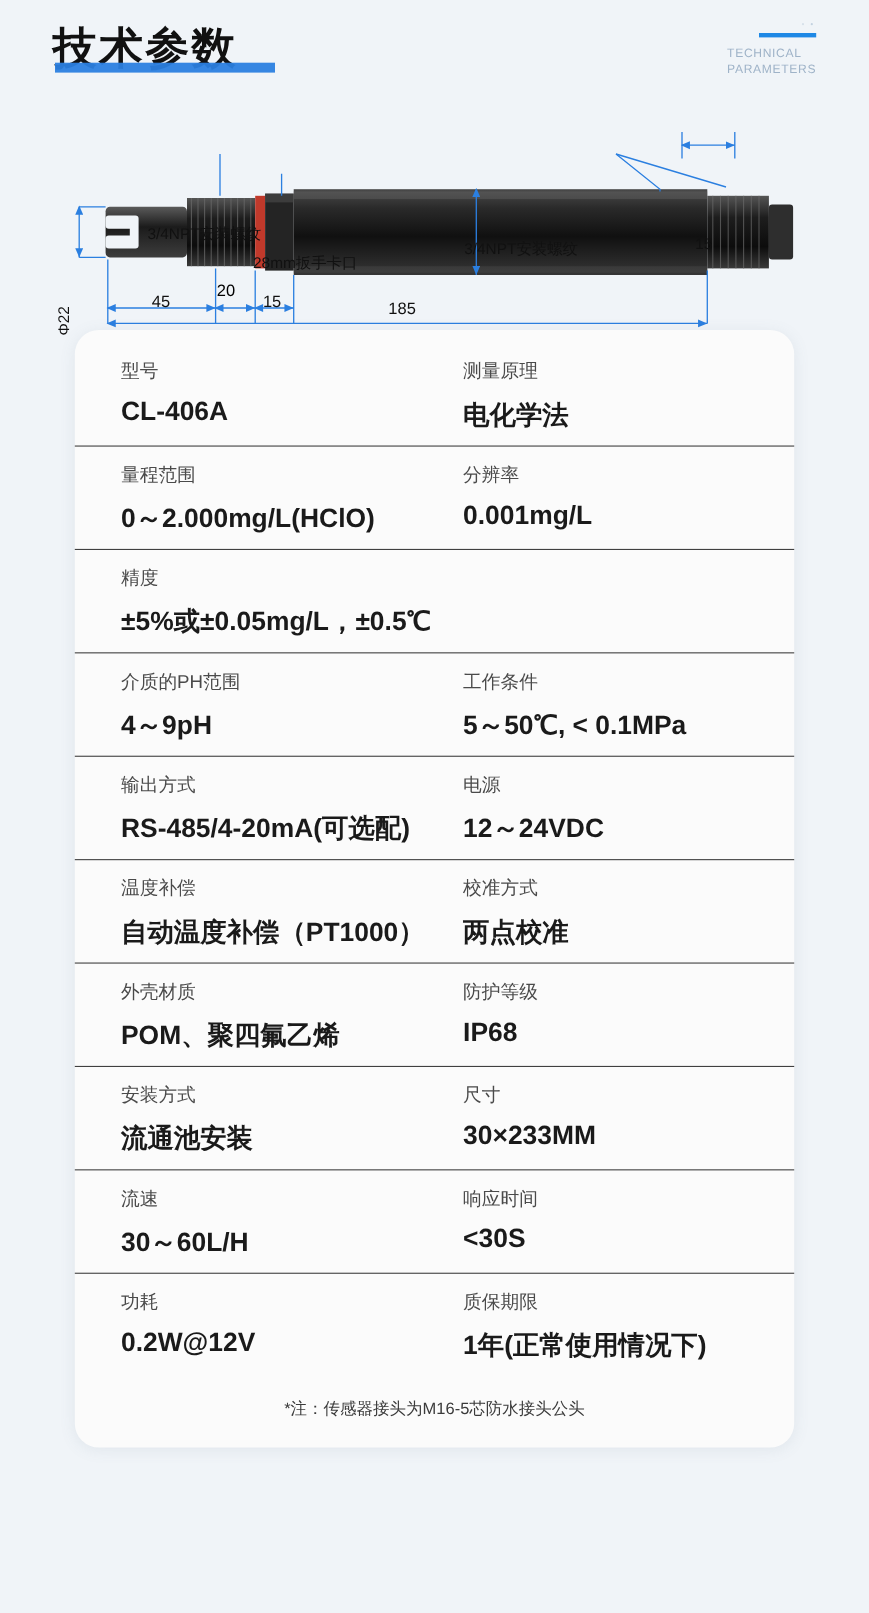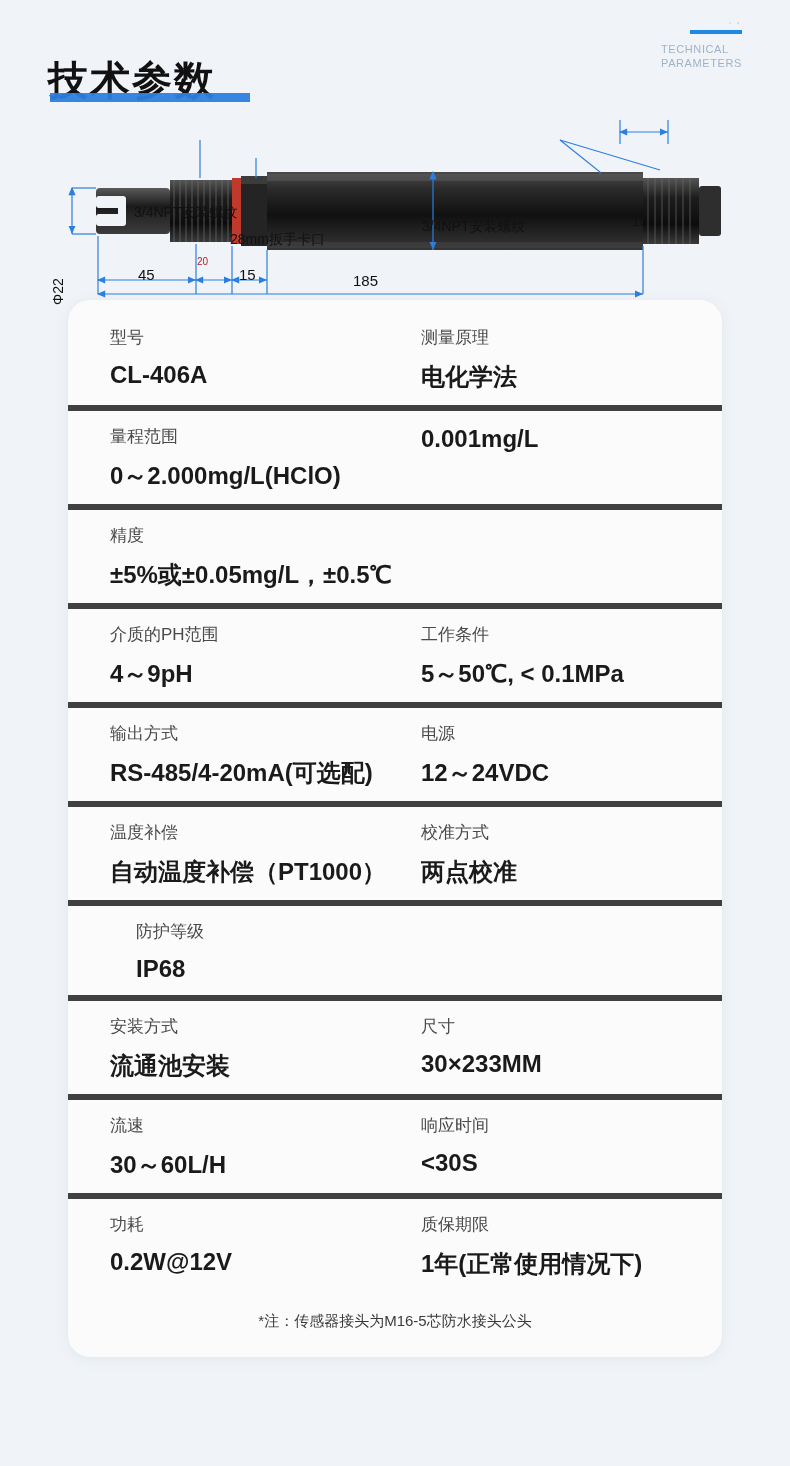--- a/index.html
+++ b/index.html
@@ -17,21 +17,20 @@
 
   
   .header {
     position: relative;
     height: 100px;
   }
   .title-wrap {
     position: absolute;
     left: 48px;
     top: 22px;
-    margin-top: 36px;
   }
   .page-title {
     font-size: 40px;
     font-weight: bold;
     color: #111;
     letter-spacing: 2px;
     line-height: 1.1;
   }
   .title-underline {
     width: 200px;
@@ -85,21 +84,21 @@
     top: 300px;
     width: 654px;
     background: #fbfbfb;
     border-radius: 22px;
     box-shadow: 0 2px 14px rgba(100,120,140,0.10);
     padding: 12px 0 26px 0;
     box-sizing: border-box;
   }
   .spec-row {
     padding: 14px 42px 12px 42px;
-    border-bottom: 6px solid #404040;
+    border-bottom: 1px solid #404040;
   }
   .spec-row.last {
     border-bottom: none;
   }
   .cells {
     display: flex;
   }
   .cell {
     width: 50%;
     box-sizing: border-box;
@@ -262,21 +261,21 @@
   </svg>
 
   <div style="position:absolute;left:134px;top:104px;font-size:14px;color:#111;">3/4NPT安装螺纹</div>
   <div style="position:absolute;left:230px;top:131px;font-size:14px;color:#111;">28mm扳手卡口</div>
   <div style="position:absolute;left:422px;top:118px;font-size:14px;color:#111;">3/4NPT安装螺纹</div>
 
   <div style="position:absolute;left:632px;top:113px;font-size:14px;color:#111;">15</div>
   <div style="position:absolute;left:50px;top:205px;font-size:14px;color:#111;transform:rotate(-90deg);transform-origin:left top;">Φ22</div>
   <div style="position:absolute;left:404px;top:240px;font-size:15px;color:#ffffff;font-weight:bold;transform:rotate(-90deg);transform-origin:left top;">Φ30</div>
   <div style="position:absolute;left:138px;top:166px;font-size:15px;color:#111;">45</div>
-  <div style="position:absolute;left:197px;top:156px;font-size:10px;color:#b91c1c;">20</div>
+  <div style="position:absolute;left:197px;top:156px;font-size:15px;color:#000000;">20</div>
   <div style="position:absolute;left:239px;top:166px;font-size:15px;color:#111;">15</div>
   <div style="position:absolute;left:353px;top:172px;font-size:15px;color:#111;">185</div>
 </div>
 
 <div class="spec-card">
 
   <div class="spec-row">
     <div class="cells">
       <div class="cell">
         <div class="label">型号</div>
@@ -289,20 +288,21 @@
     </div>
   </div>
 
   <div class="spec-row">
     <div class="cells">
       <div class="cell">
         <div class="label">量程范围</div>
         <div class="value">0～2.000mg/L(HClO)</div>
       </div>
       <div class="cell right-col">
+        <div class="label">分辨率</div>
         <div class="value">0.001mg/L</div>
       </div>
     </div>
   </div>
 
   <div class="spec-row">
     <div class="cells">
       <div class="cell full">
         <div class="label">精度</div>
         <div class="value">±5%或±0.05mg/L，±0.5℃</div>
@@ -344,20 +344,24 @@
       </div>
       <div class="cell right-col">
         <div class="label">校准方式</div>
         <div class="value">两点校准</div>
       </div>
     </div>
   </div>
 
   <div class="spec-row">
     <div class="cells">
+      <div class="cell">
+        <div class="label">外壳材质</div>
+        <div class="value">POM、聚四氟乙烯</div>
+      </div>
       <div class="cell right-col">
         <div class="label">防护等级</div>
         <div class="value">IP68</div>
       </div>
     </div>
   </div>
 
   <div class="spec-row">
     <div class="cells">
       <div class="cell">

